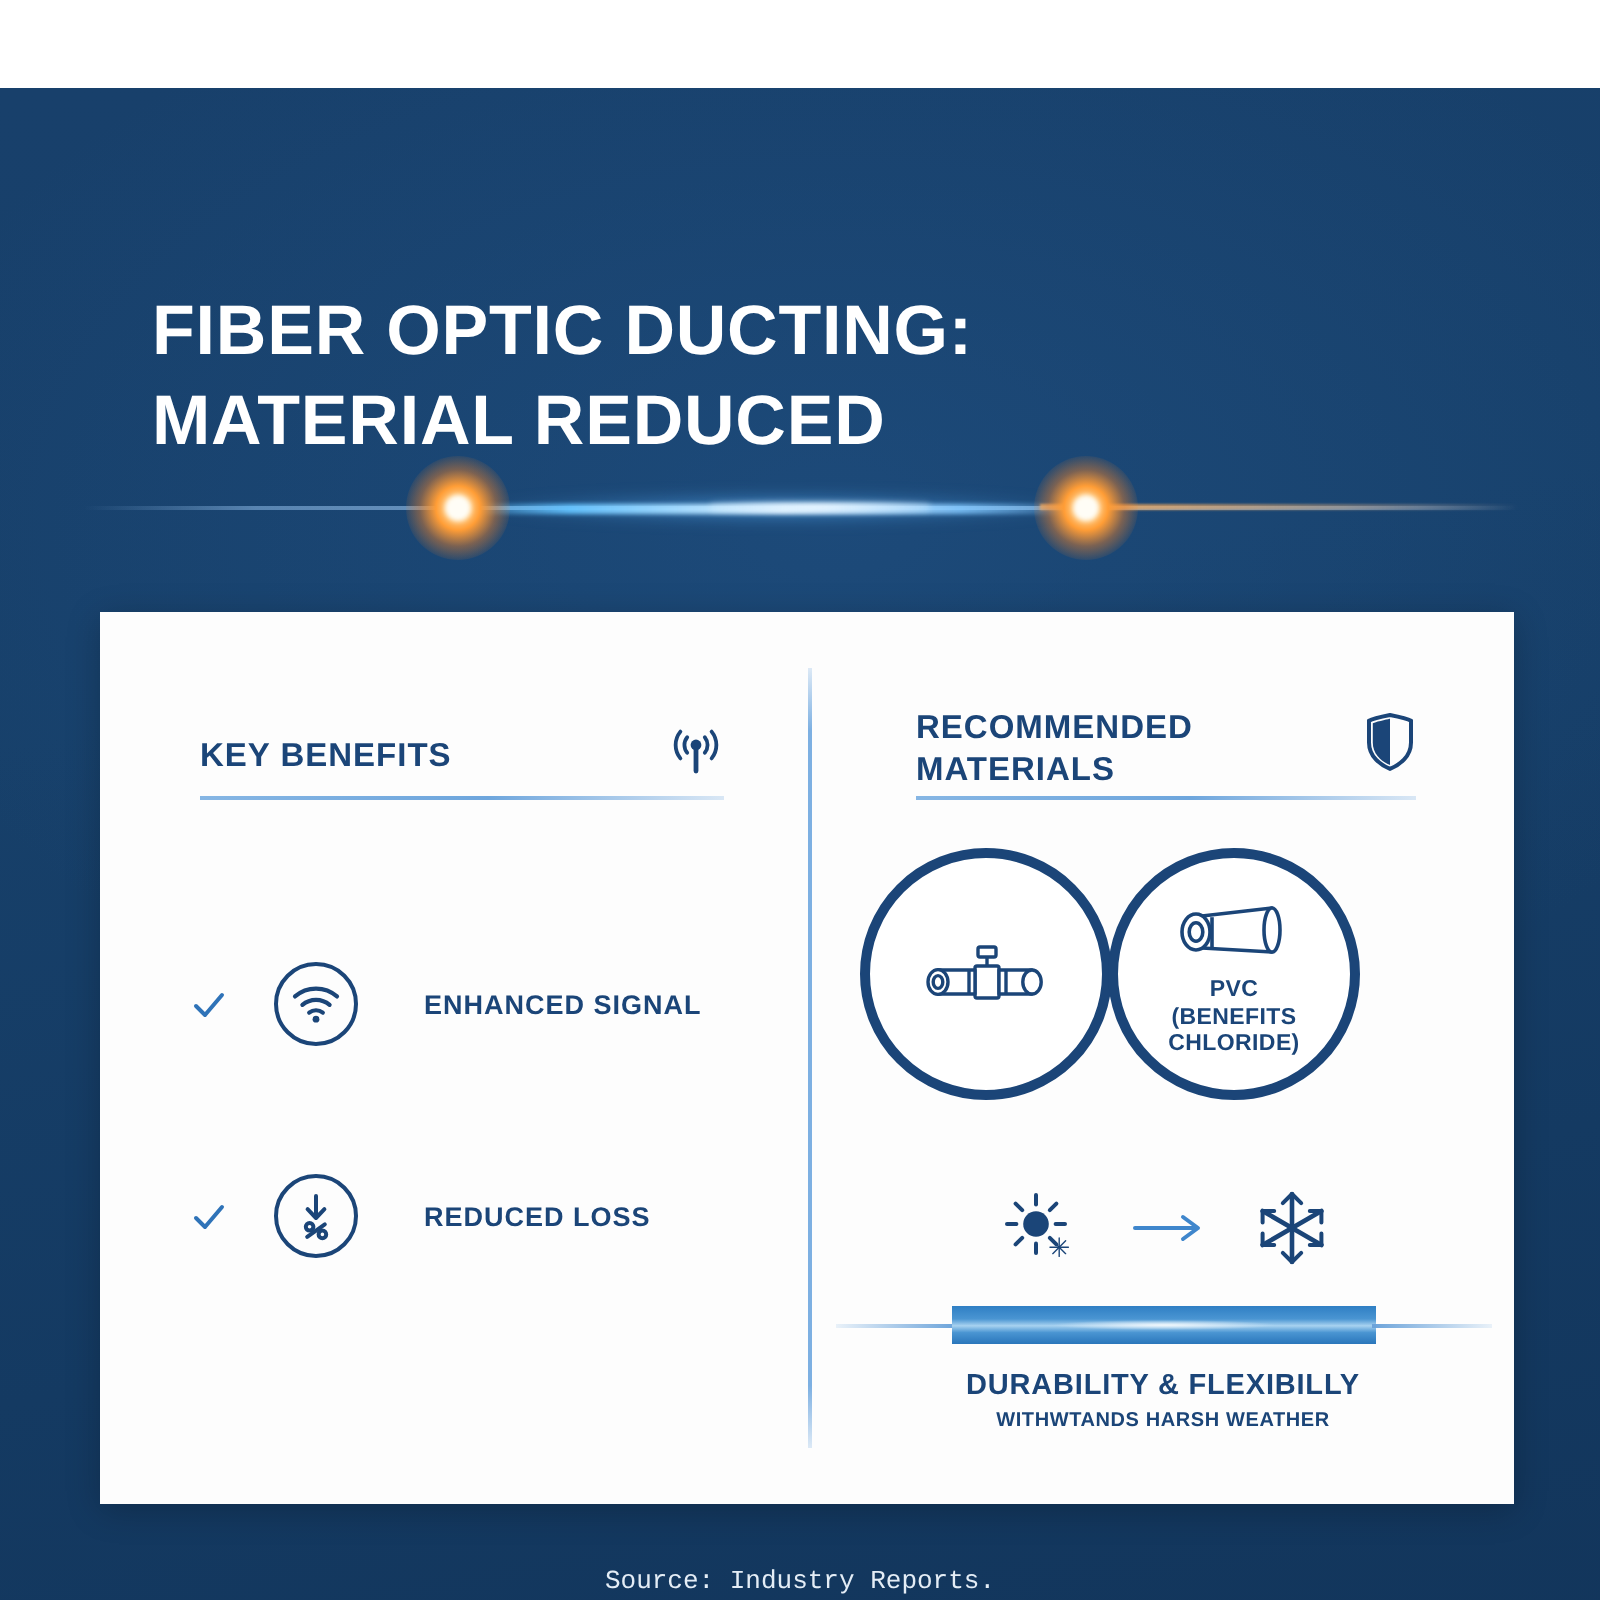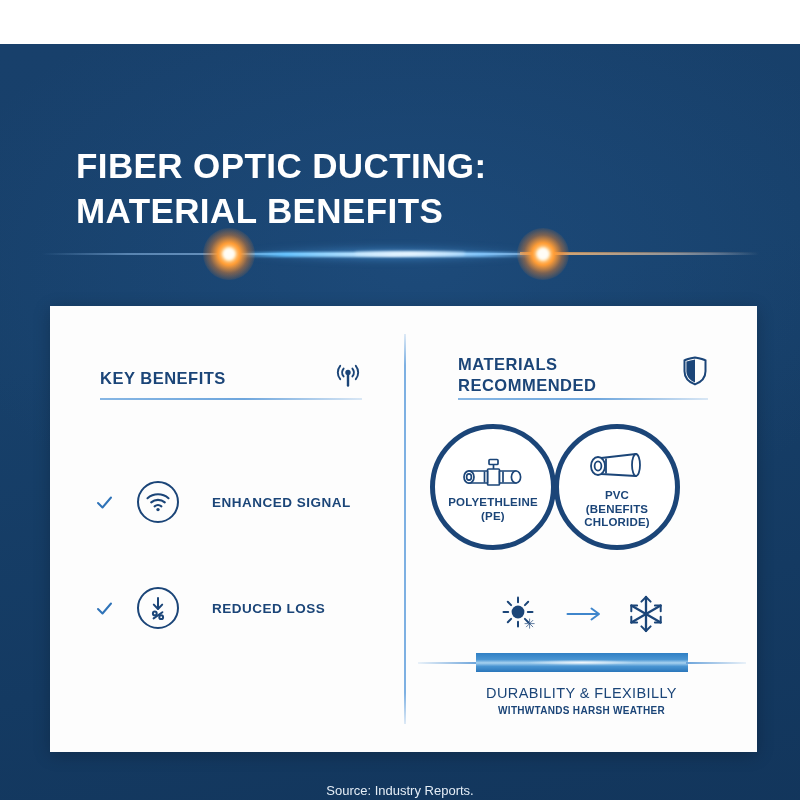--- a/index.html
+++ b/index.html
@@ -212,44 +212,45 @@
     background:linear-gradient(to bottom, #2f7fc4 0%, #4a95d2 34%, #a8d2f0 52%, #4a95d2 70%, #2a76bb 100%);
   }
   #duct-body::after {
     content:""; position:absolute; left:24%; top:38%;
     width:52%; height:24%;
     background:radial-gradient(ellipse at center, rgba(255,255,255,0.85), rgba(255,255,255,0) 72%);
   }
 
   #durability { position:absolute; left:0; top:378px; width:351px; text-align:center; }
   .dur-line1 {
-    color:#1b4578; font-size:14.5px; font-weight:normal;
+    color:#1b4578; font-size:14.5px; font-weight:bold;
     letter-spacing:0.4px; line-height:1.35;
   }
   .dur-line2 {
     color:#1b4578; font-size:10px; font-weight:bold;
     letter-spacing:0.3px; line-height:1.35;
   }
 
   
   #source {
     position:absolute; left:0; top:739px; width:800px;
     text-align:center;
     color:#e4edf6;
     font-size:13px;
+    font-family:Liberation Mono, monospace;
   }
 </style>
 </head>
 <body>
 
 <div id="stage">
 
   <div id="title">
     <span class="ln">FIBER OPTIC DUCTING:</span>
-    <span class="ln">MATERIAL BENEFITS</span>
+    <span class="ln">MATERIAL REDUCED</span>
   </div>
 
   <div id="divider">
     <div class="beam-faint"></div>
     <div class="beam-amber"></div>
     <div class="beam-blue-glow"></div>
     <div class="beam-blue"></div>
     <div class="beam-core"></div>
     <div class="flare" id="flare-left"></div>
     <div class="flare" id="flare-right"></div>
@@ -310,22 +311,22 @@
         </span>
         <span class="benefit-label">REDUCED LOSS</span>
       </div>
 
     </div>
 
     <div class="col" id="col-right">
 
       <div class="sec-head" id="head-right">
         <span class="sec-title">
+          <span style="display:block">RECOMMENDED</span>
           <span style="display:block">MATERIALS</span>
-          <span style="display:block">RECOMMENDED</span>
         </span>
         <span class="head-icon" style="margin-top:2px">
           <svg width="26" height="30" viewBox="0 0 26 30" fill="none" stroke="currentColor" stroke-width="2">
             <path d="M13 1.5 C13 1.5 21.5 3.2 23.5 4.4 L23.5 15.2 C23.5 22.4 17.6 26.6 13 28.4 C8.4 26.6 2.5 22.4 2.5 15.2 L2.5 4.4 C4.5 3.2 13 1.5 13 1.5 Z"></path>
             <path d="M13 3.4 C13 3.4 7.1 4.6 4.4 5.6 L4.4 15.2 C4.4 21.2 9 24.9 13 26.5 Z" fill="currentColor" stroke="none"></path>
           </svg>
         </span>
       </div>
       <div class="sec-rule" id="rule-right"></div>
 
@@ -336,24 +337,20 @@
             <line x1="37.5" y1="8.5" x2="37.5" y2="13"></line>
             <rect x="31.5" y="13" width="12" height="16" rx="1" fill="#fff"></rect>
             <path d="M13 15 L31.5 15 L31.5 27 L13 27 Z" fill="#fff"></path>
             <path d="M43.5 15 L60 15 L60 27 L43.5 27 Z" fill="#fff"></path>
             <ellipse cx="13" cy="21" rx="5" ry="6.2" fill="#fff"></ellipse>
             <ellipse cx="13" cy="21" rx="2.4" ry="3.2" fill="#fff"></ellipse>
             <ellipse cx="60" cy="21" rx="4.6" ry="6" fill="#fff"></ellipse>
             <line x1="28.5" y1="15.4" x2="28.5" y2="26.6"></line>
             <line x1="47" y1="15.4" x2="47" y2="26.6"></line>
           </svg>
-        </span>
-        <span class="mat-name">
-          <span>POLYETHLEINE</span>
-          <span class="sub">(PE)</span>
         </span>
       </div>
 
       <div class="mat-circle" id="mat-1">
         <span class="mat-art">
           <svg width="66" height="34" viewBox="0 0 66 34" fill="none" stroke="#1b4578" stroke-width="1.8" stroke-linejoin="round">
             <path d="M17 8 L52 4 L52 26 L17 24 Z" fill="#fff"></path>
             <ellipse cx="52" cy="15" rx="4" ry="11" fill="#fff"></ellipse>
             <ellipse cx="14" cy="16" rx="7" ry="9" fill="#fff"></ellipse>
             <ellipse cx="14" cy="16" rx="3.4" ry="4.6" fill="#fff"></ellipse>

